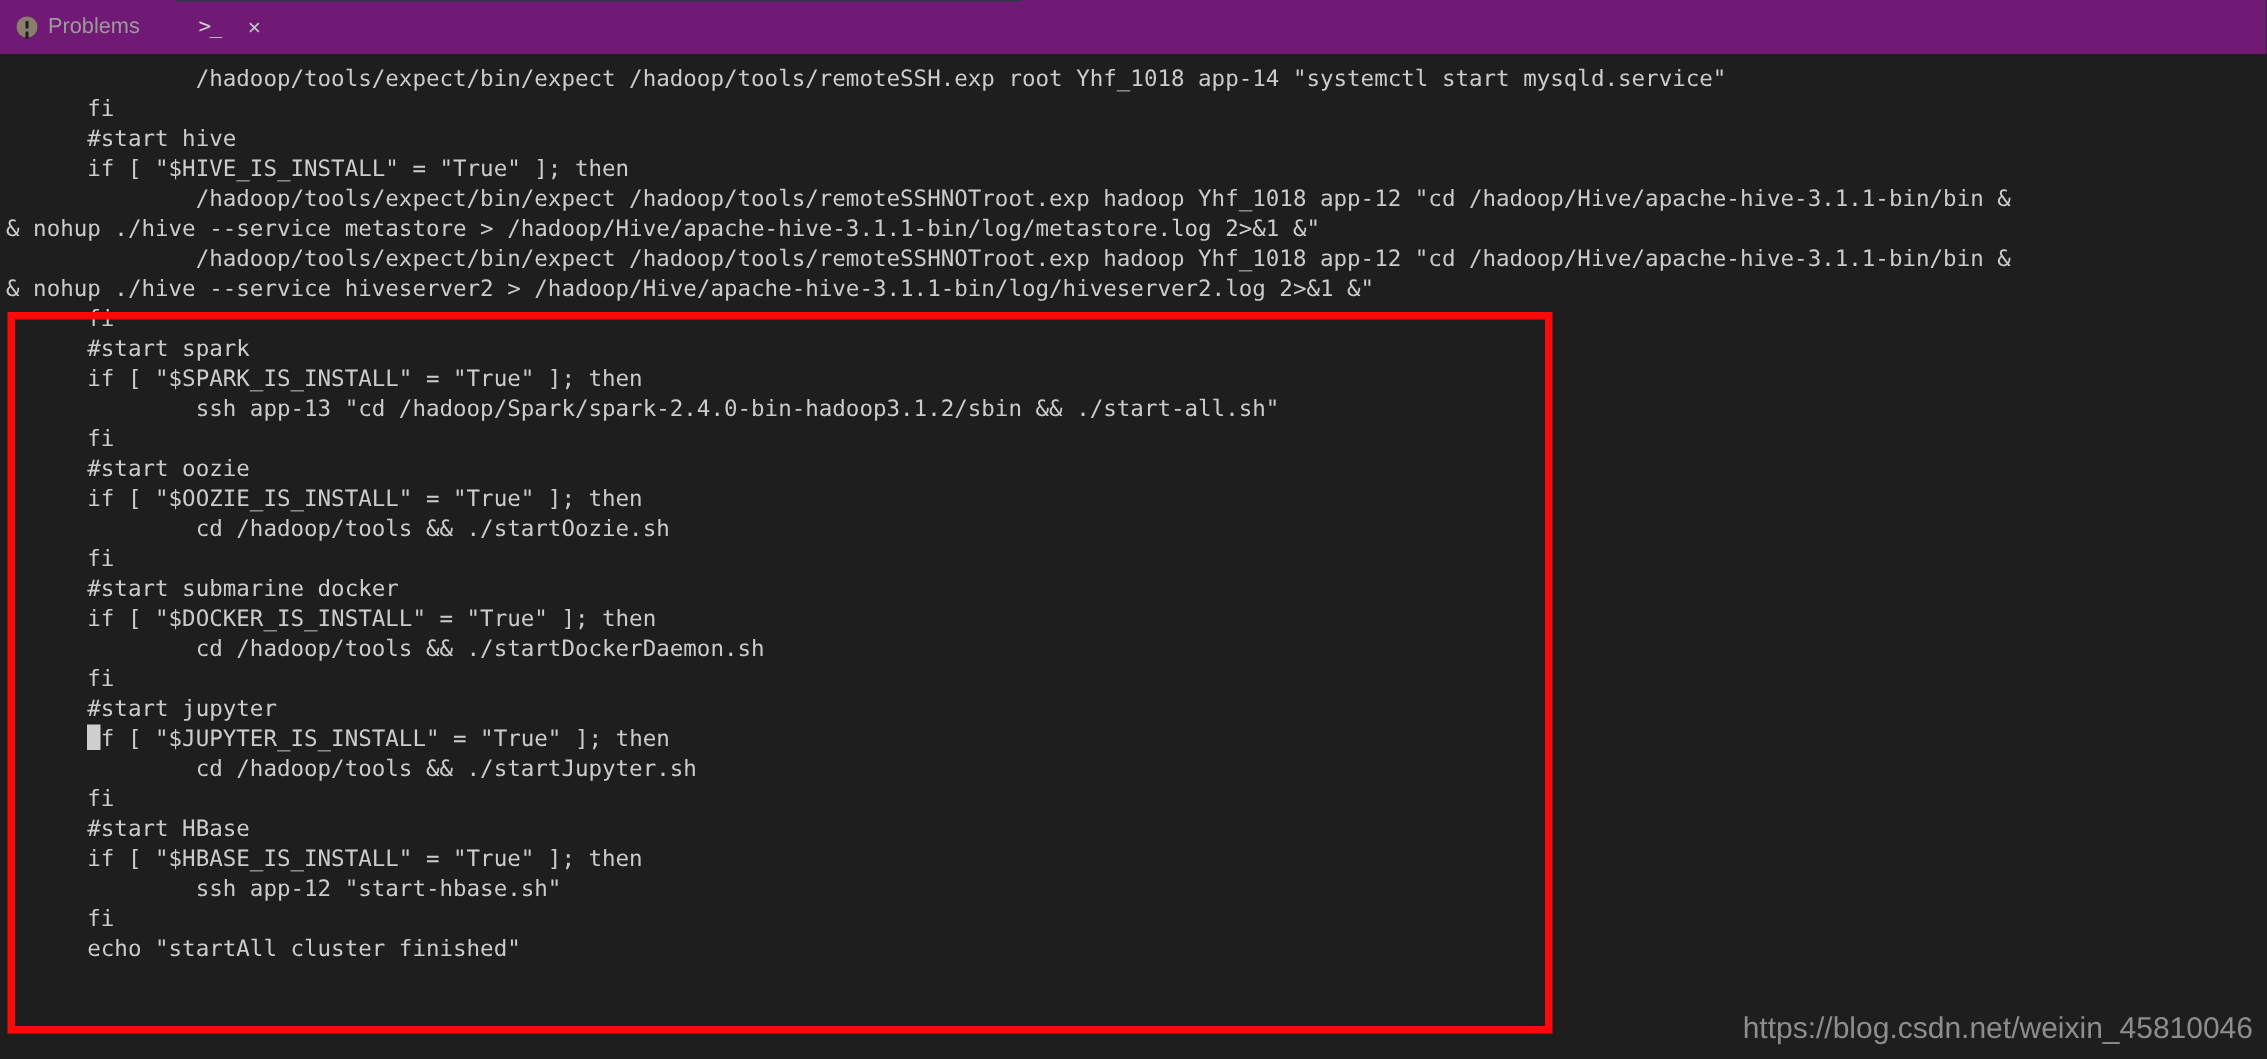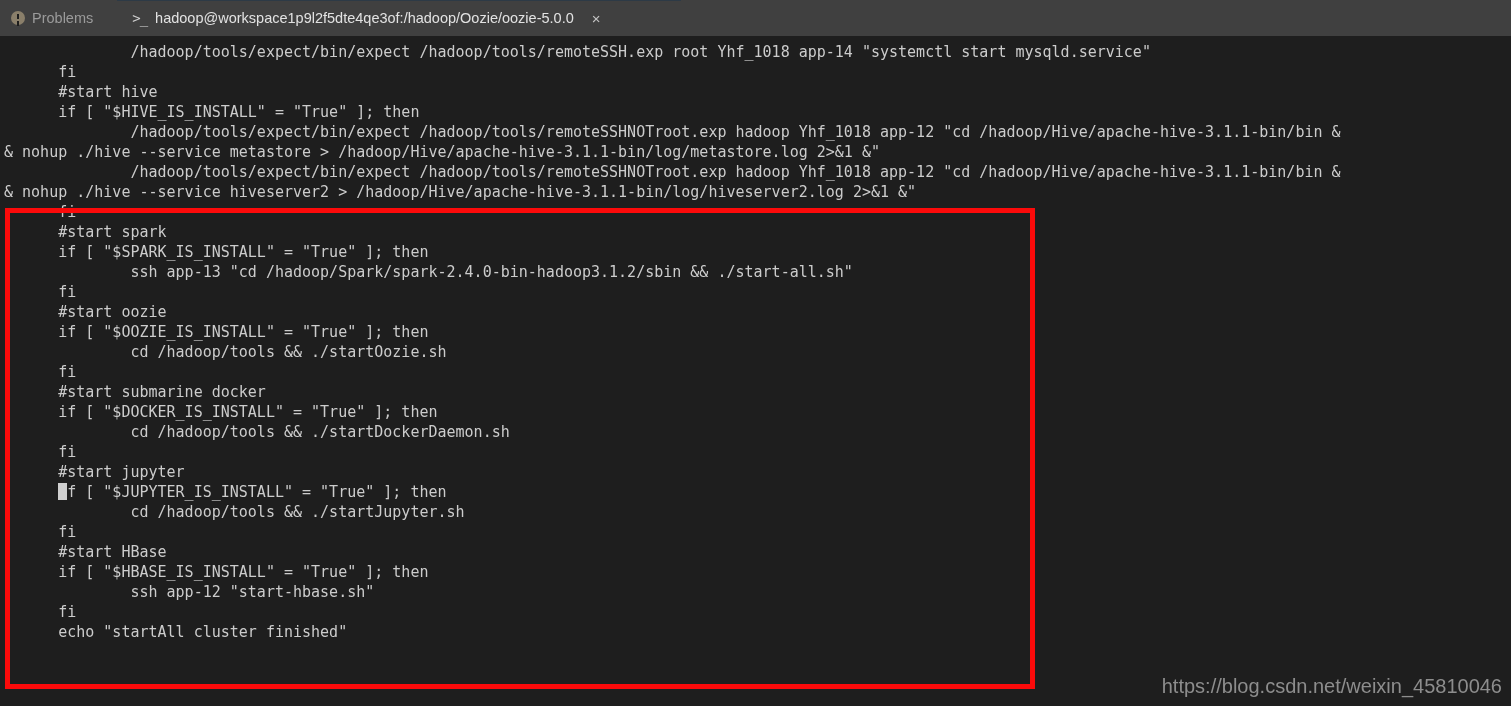--- a/index.html
+++ b/index.html
@@ -15,21 +15,21 @@
     font-family: "DejaVu Sans Mono", "Liberation Mono", monospace;
     position: relative;
   }
 
   
   .panel-bar {
     position: absolute;
     left: 0; top: 0;
     width: 1511px;
     height: 36px;
-    background: #404040;
+    background: #701a75;
     display: flex;
     align-items: center;
     box-sizing: border-box;
   }
   .panel-bar-topline {
     position: absolute;
     left: 117px; top: 0;
     width: 564px; height: 1px;
     background: #2d3a46;
   }
@@ -156,21 +156,20 @@
 <div class="panel-bar">
   <div class="panel-bar-topline"></div>
 
   <div class="panel-tab problems">
     <span class="warn-icon"></span>
     <span>Problems</span>
   </div>
 
   <div class="panel-tab terminal">
     <span class="prompt-icon">&gt;_</span>
-    <span>hadoop@workspace1p9l2f5dte4qe3of:/hadoop/Oozie/oozie-5.0.0</span>
     <span class="tab-close">×</span>
   </div>
 </div>
 
 <div class="term">
   <div class="term-lines"><div class="line">              /hadoop/tools/expect/bin/expect /hadoop/tools/remoteSSH.exp root Yhf_1018 app-14 "systemctl start mysqld.service"</div><div class="line">      fi</div><div class="line">      #start hive</div><div class="line">      if [ "$HIVE_IS_INSTALL" = "True" ]; then</div><div class="line">              /hadoop/tools/expect/bin/expect /hadoop/tools/remoteSSHNOTroot.exp hadoop Yhf_1018 app-12 "cd /hadoop/Hive/apache-hive-3.1.1-bin/bin &amp;</div><div class="line">&amp; nohup ./hive --service metastore &gt; /hadoop/Hive/apache-hive-3.1.1-bin/log/metastore.log 2&gt;&amp;1 &amp;"</div><div class="line">              /hadoop/tools/expect/bin/expect /hadoop/tools/remoteSSHNOTroot.exp hadoop Yhf_1018 app-12 "cd /hadoop/Hive/apache-hive-3.1.1-bin/bin &amp;</div><div class="line">&amp; nohup ./hive --service hiveserver2 &gt; /hadoop/Hive/apache-hive-3.1.1-bin/log/hiveserver2.log 2&gt;&amp;1 &amp;"</div><div class="line">      fi</div><div class="line">      #start spark</div><div class="line">      if [ "$SPARK_IS_INSTALL" = "True" ]; then</div><div class="line">              ssh app-13 "cd /hadoop/Spark/spark-2.4.0-bin-hadoop3.1.2/sbin &amp;&amp; ./start-all.sh"</div><div class="line">      fi</div><div class="line">      #start oozie</div><div class="line">      if [ "$OOZIE_IS_INSTALL" = "True" ]; then</div><div class="line">              cd /hadoop/tools &amp;&amp; ./startOozie.sh</div><div class="line">      fi</div><div class="line">      #start submarine docker</div><div class="line">      if [ "$DOCKER_IS_INSTALL" = "True" ]; then</div><div class="line">              cd /hadoop/tools &amp;&amp; ./startDockerDaemon.sh</div><div class="line">      fi</div><div class="line">      #start jupyter</div><div class="line"><span>      </span><span class="cursor"></span><span class="after-cursor">if [ "$JUPYTER_IS_INSTALL" = "True" ]; then</span></div><div class="line">              cd /hadoop/tools &amp;&amp; ./startJupyter.sh</div><div class="line">      fi</div><div class="line">      #start HBase</div><div class="line">      if [ "$HBASE_IS_INSTALL" = "True" ]; then</div><div class="line">              ssh app-12 "start-hbase.sh"</div><div class="line">      fi</div><div class="line">      echo "startAll cluster finished"</div></div>
   <div class="red-box"></div>
 </div>
 
 <div class="watermark">https://blog.csdn.net/weixin_45810046</div>

